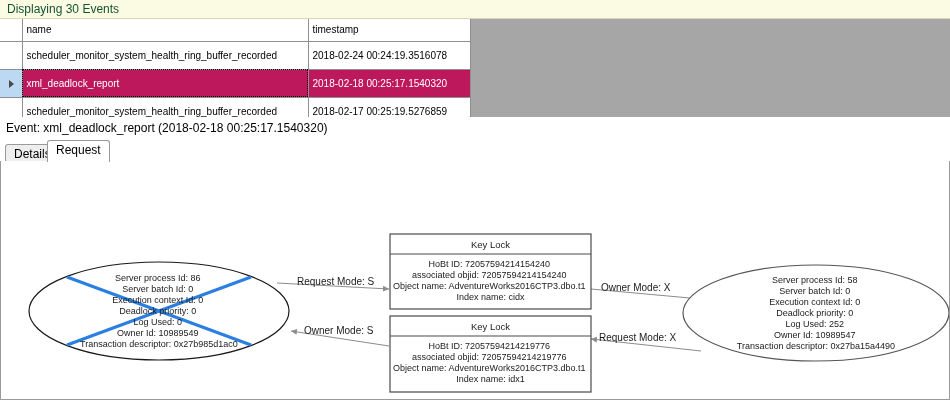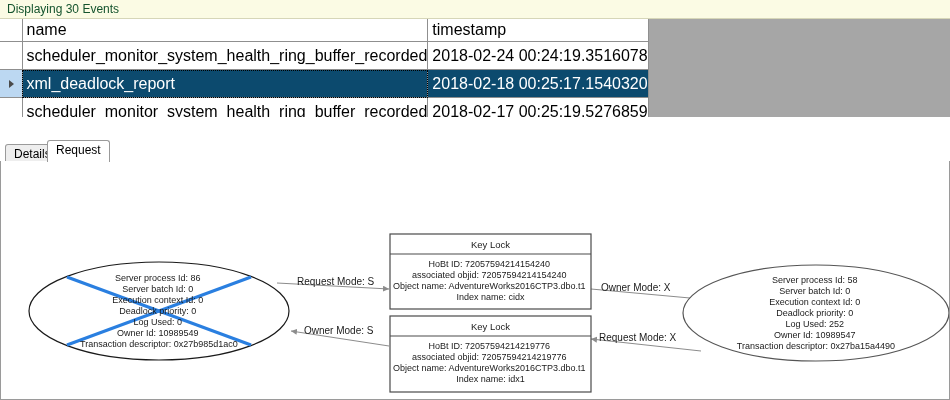--- a/index.html
+++ b/index.html
@@ -32,21 +32,21 @@
   .grid-wrap {
     position: absolute; left: 0; top: 19px;
     width: 950px; height: 98px;
     background: #a6a6a6;
     overflow: hidden;
   }
   table.grid {
     border-collapse: collapse;
     table-layout: fixed;
     background: #ffffff;
-    font-size: 16px;
+    font-size: 10px;
   }
   table.grid col.c-sel   { width: 22px; }
   table.grid col.c-name  { width: 286px; }
   table.grid col.c-time  { width: 162px; }
   table.grid th, table.grid td {
     border-right: 1px solid #8f8f8f;
     border-bottom: 1px solid #8f8f8f;
     border-top: 0; border-left: 0;
     padding: 2px 0 2px 4px;
     height: 28px;
@@ -64,21 +64,21 @@
     background: #ffffff;
     color: #000;
   }
   table.grid td.sel-cell, table.grid th.sel-cell {
     background: #ffffff;
     padding-left: 0;
     text-align: center;
   }
   tr.row-selected td.sel-cell { background: #bcd8f2; }
   tr.row-selected td.data-cell {
-    background: #0c4a6e;
+    background: #be185d;
     color: #ffffff;
   }
   tr.row-selected td.name-cell {
     outline: 1px dotted #000;
     outline-offset: -1px;
   }
   .row-arrow {
     display: inline-block;
     width: 0; height: 0;
     border-left: 5px solid #4a4a4a;
@@ -177,20 +177,21 @@
 
         <tr>
           <td class="sel-cell"></td>
           <td class="data-cell name-cell">scheduler_monitor_system_health_ring_buffer_recorded</td>
           <td class="data-cell">2018-02-17 00:25:19.5276859</td>
         </tr>
       </tbody>
     </table>
   </div>
 
+  <div class="event-caption">Event: xml_deadlock_report (2018-02-18 00:25:17.1540320)</div>
 
   <div class="tabstrip">
     <div class="tab inactive">Details</div>
     <div class="tab active">Request</div>
   </div>
 
   <div class="canvas">
     <svg width="950" height="239" viewBox="0 0 950 239">
       <defs>
         <marker id="arrow-r" markerWidth="7" markerHeight="7" refX="6" refY="3" orient="auto">

